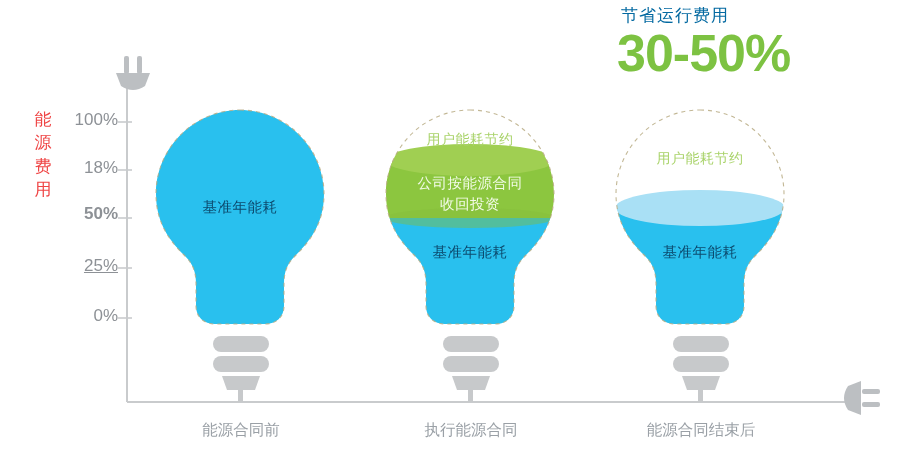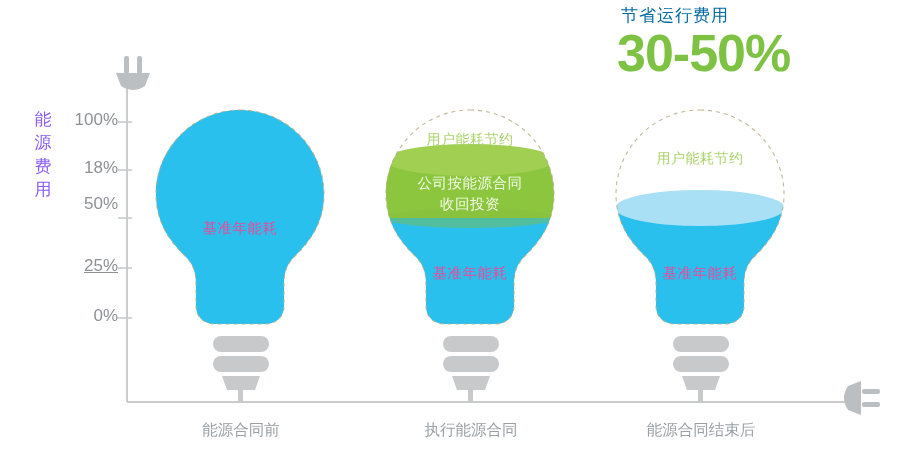--- a/index.html
+++ b/index.html
@@ -6,39 +6,39 @@
   body{
     width:900px;height:473px;background:#ffffff;overflow:hidden;
     font-family:"Liberation Sans","DejaVu Sans",sans-serif;
     position:relative;
   }
   #stage{position:absolute;left:0;top:0;width:900px;height:473px;}
   svg#chart{position:absolute;left:0;top:0;width:900px;height:473px;}
 
   .axis-label-v{
     position:absolute;left:30px;top:108px;width:26px;
-    font-size:17px;color:#8b5cf6;line-height:1.38;
+    font-size:17px;color:#ef4444;line-height:1.38;
     text-align:center;letter-spacing:0px;
   }
   .tick{
     position:absolute;right:0;text-align:right;
     font-size:17px;color:#8d9196;white-space:nowrap;
   }
   .ticks-wrap{position:absolute;left:56px;top:0;width:62px;height:370px;}
 
   .cat{
     position:absolute;text-align:center;font-size:15.5px;color:#9aa0a6;
     width:200px;top:420px;white-space:nowrap;
   }
 
   .bulb-text{
     position:absolute;text-align:center;white-space:nowrap;
     pointer-events:none;
   }
-  .t-white{color:#ec4899;font-size:14.5px;letter-spacing:.5px;margin-top:21px;}
+  .t-white{color:#0c4a6e;font-size:14.5px;letter-spacing:.5px;}
   .t-white2{color:#f2fbe6;font-size:14.5px;letter-spacing:.5px;line-height:1.45;}
   .t-green{color:#a9d36a;font-size:14px;letter-spacing:.5px;}
 
   .headline{position:absolute;left:617px;top:4px;}
   .headline .sub{
     font-size:17px;color:#0369a1;letter-spacing:1px;margin:0 0 2px 4px;
   }
   .headline .big{
     font-size:52px;font-weight:bold;color:#7dc242;letter-spacing:-1px;
     line-height:.96;
@@ -197,21 +197,21 @@
   <div class="headline">
     <div class="sub">节省运行费用</div>
     <div class="big">30-50%</div>
   </div>
 
   <div class="axis-label-v">能源费用</div>
 
   <div class="ticks-wrap">
     <div class="tick" style="top:110px;">100%</div>
     <div class="tick" style="top:158px;">18%</div>
-    <div class="tick" style="top:194px;">50%</div>
+    <div class="tick" style="top:204px;font-weight:bold;">50%</div>
     <div class="tick" style="top:256px;text-decoration:underline;">25%</div>
     <div class="tick" style="top:306px;">0%</div>
   </div>
 
   <div class="bulb-text t-white" style="left:140px;top:198px;width:200px;">基准年能耗</div>
 
   <div class="bulb-text t-green" style="left:370px;top:131px;width:200px;">用户能耗节约</div>
   <div class="bulb-text t-white2" style="left:370px;top:173px;width:200px;">公司按能源合同</div>
   <div class="bulb-text t-white2" style="left:370px;top:194px;width:200px;">收回投资</div>
   <div class="bulb-text t-white" style="left:370px;top:243px;width:200px;">基准年能耗</div>

